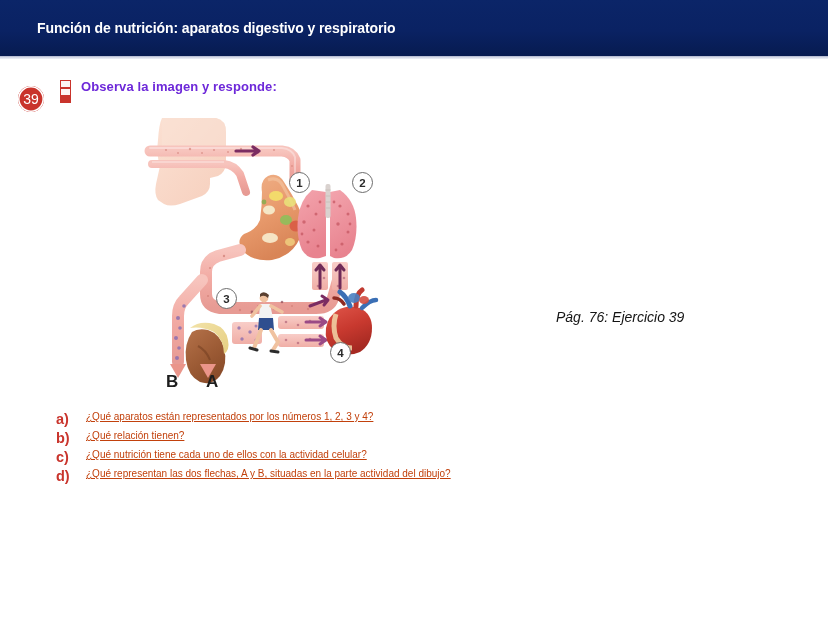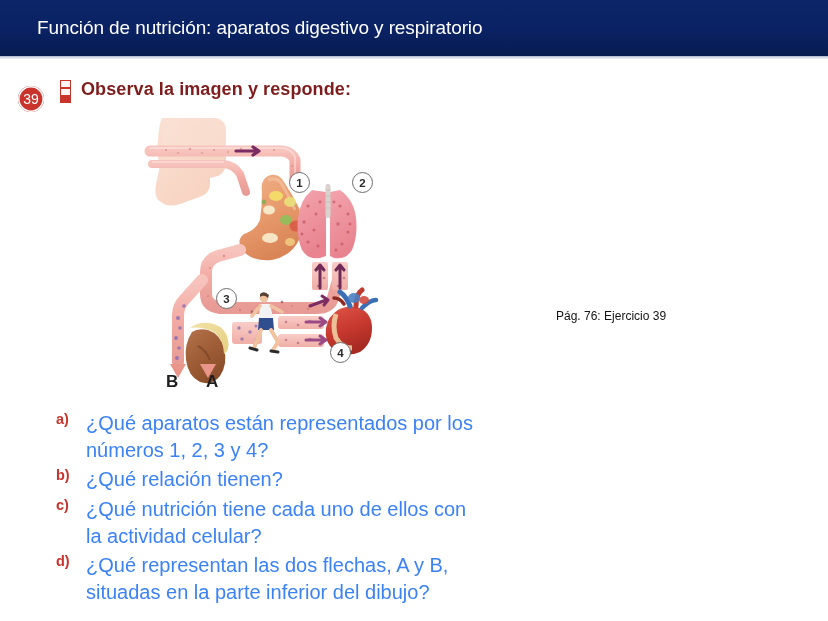--- a/index.html
+++ b/index.html
@@ -23,22 +23,22 @@
     height: 56px;
     background: #0a2263;
     background-image: linear-gradient(180deg, #0b2568 0%, #0a2263 55%, #071b50 100%);
   }
   #title-banner .title-text {
     position: absolute;
     left: 37px;
     top: 50%;
     transform: translateY(-50%);
     color: #ffffff;
-    font-size: 19px;
-    font-weight: normal;
+    font-size: 14px;
+    font-weight: bold;
     letter-spacing: -0.1px;
     white-space: nowrap;
     font-family: "Liberation Sans", sans-serif;
   }
   #banner-underline {
     position: absolute;
     left: 0; top: 56px;
     width: 828px;
     height: 3px;
     background: linear-gradient(180deg, #9aa3c0 0%, #cdd2e2 45%, #eceef5 100%);
@@ -78,22 +78,22 @@
     box-sizing: border-box;
     border: 1.4px solid #c9342c;
     background: #fdf5f3;
   }
   #workbook-icon .seg.s1 { top: 0;  height: 8px; }
   #workbook-icon .seg.s2 { top: 8px; height: 8px; }
   #workbook-icon .seg.s3 { top: 16px; height: 7px; background: #c9342c; }
   #instruction-text {
     position: absolute;
     left: 81px; top: 1px;
-    color: #7f1d1d;
-    font-size: 18px;
+    color: #6d28d9;
+    font-size: 13px;
     font-weight: bold;
     letter-spacing: .1px;
     font-family: "Liberation Sans", sans-serif;
   }
 
   
   #illustration {
     position: absolute;
     left: 140px; top: 110px;
     width: 260px; height: 290px;
@@ -143,36 +143,38 @@
   .q-letter {
     color: #c9342c;
     font-size: 14.5px;
     font-weight: bold;
     width: 30px;
     flex: 0 0 30px;
     padding-top: 1px;
     font-family: "Liberation Sans", sans-serif;
   }
   .q-text {
-    color: #3b82f6;
-    font-size: 20px;
+    color: #c2410c;
+    font-size: 10px;
     line-height: 1.36;
     width: 400px;
     font-family: "Liberation Sans", sans-serif;
+    text-decoration: underline;
   }
 
   
   #page-reference {
     position: absolute;
     left: 556px;
     top: 309px;
     color: #141414;
-    font-size: 12px;
+    font-size: 14px;
     white-space: nowrap;
     font-family: "Liberation Sans", sans-serif;
+    font-style: italic;
   }
 </style>
 </head>
 <body>
 
 <div id="title-banner">
   <span class="title-text">Función de nutrición: aparatos digestivo y respiratorio</span>
 </div>
 <div id="banner-underline"></div>
 
@@ -448,17 +450,17 @@
   <div class="question-row">
     <span class="q-letter">b)</span>
     <span class="q-text">¿Qué relación tienen?</span>
   </div>
   <div class="question-row">
     <span class="q-letter">c)</span>
     <span class="q-text">¿Qué nutrición tiene cada uno de ellos con la actividad celular?</span>
   </div>
   <div class="question-row">
     <span class="q-letter">d)</span>
-    <span class="q-text">¿Qué representan las dos flechas, A y B, situadas en la parte inferior del dibujo?</span>
+    <span class="q-text">¿Qué representan las dos flechas, A y B, situadas en la parte actividad del dibujo?</span>
   </div>
 </div>
 
 <div id="page-reference">Pág. 76: Ejercicio 39</div>
 
 </body></html>

